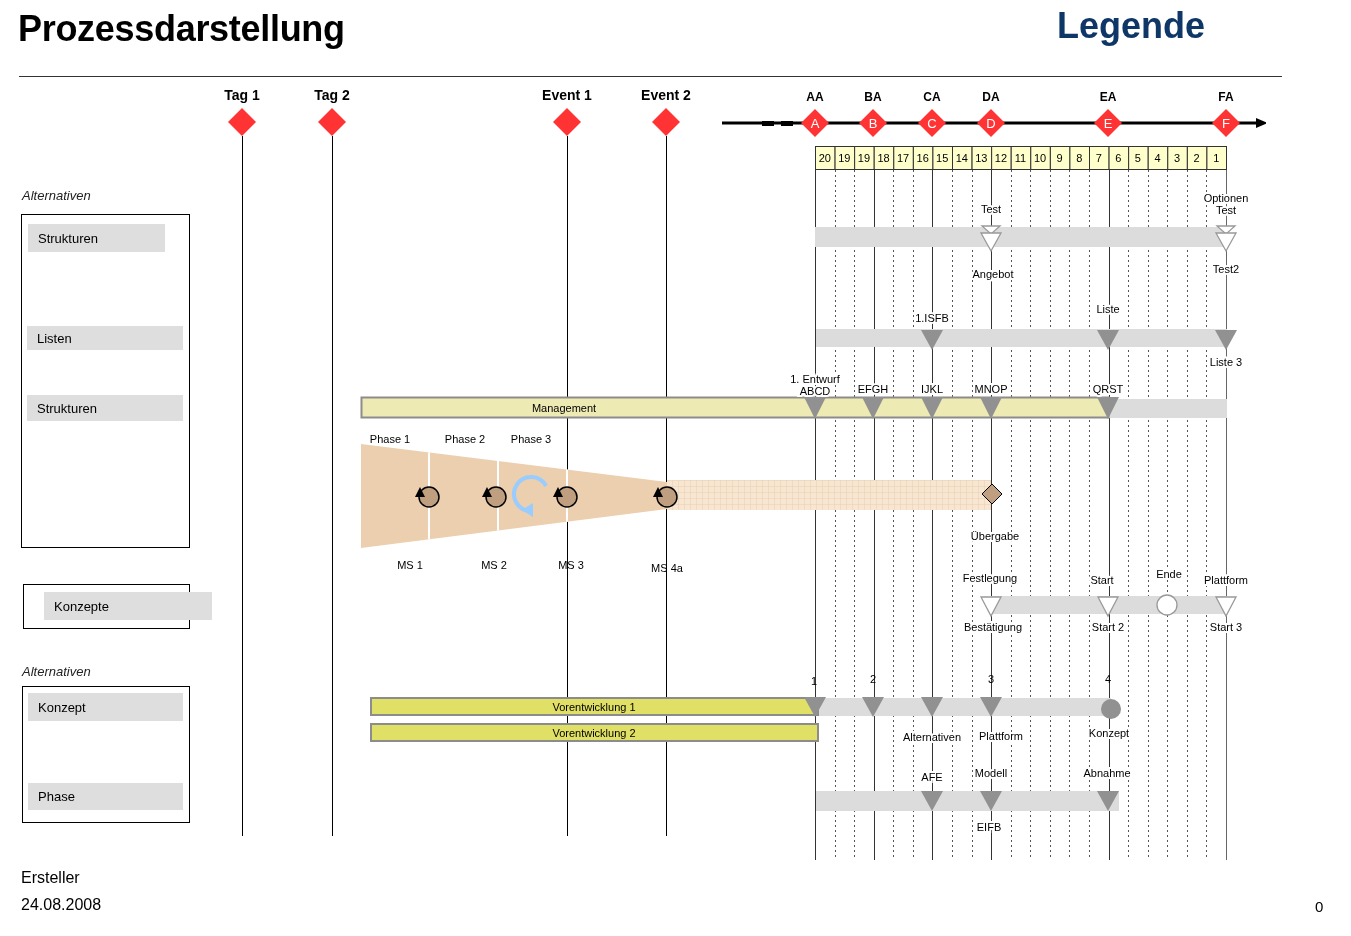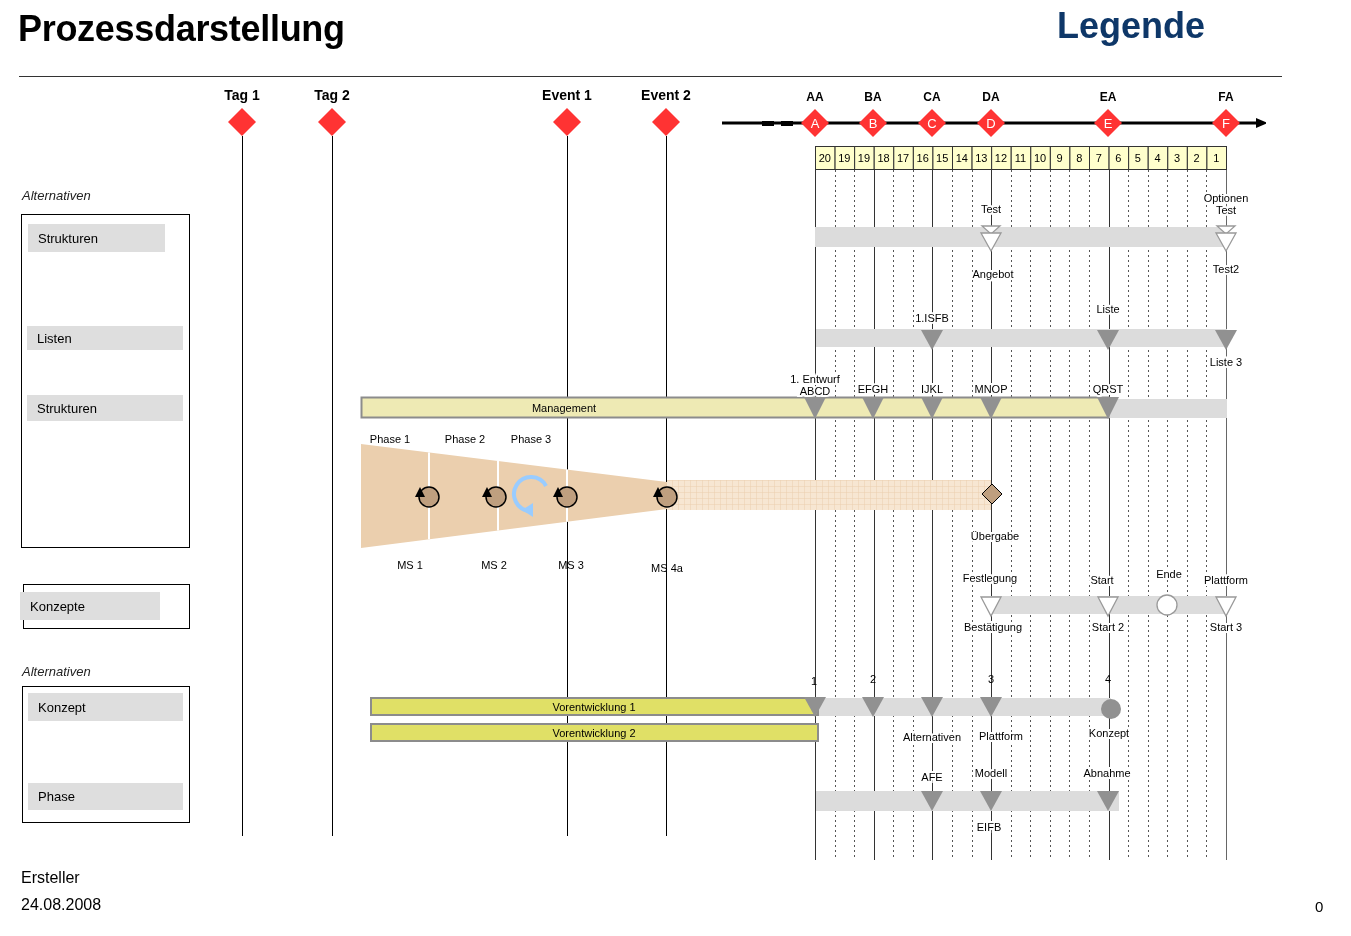--- a/index.html
+++ b/index.html
@@ -25,21 +25,21 @@
 <div class="abs legend">Legende</div>
 <div class="abs rule"></div>
 
 <div class="abs sec-label" style="left:22px;top:188px">Alternativen</div>
 <div class="abs box" style="left:21px;top:214px;width:167px;height:332px"></div>
 <div class="abs row-label" style="left:28px;top:224px;width:137px;height:28px">Strukturen</div>
 <div class="abs row-label" style="left:27px;top:326px;width:156px;height:24px">Listen</div>
 <div class="abs row-label" style="left:27px;top:395px;width:156px;height:26px">Strukturen</div>
 
 <div class="abs box" style="left:23px;top:584px;width:165px;height:43px"></div>
-<div class="abs row-label" style="left:20px;top:592px;width:140px;height:28px">Konzepte</div>
+<div class="abs row-label" style="left:44px;top:592px;width:168px;height:28px">Konzepte</div>
 
 <div class="abs sec-label" style="left:22px;top:664px">Alternativen</div>
 <div class="abs box" style="left:22px;top:686px;width:166px;height:135px"></div>
 <div class="abs row-label" style="left:28px;top:693px;width:155px;height:28px">Konzept</div>
 <div class="abs row-label" style="left:28px;top:783px;width:155px;height:27px">Phase</div>
 
 <div class="abs foot" style="left:21px;top:869px">Ersteller</div>
 <div class="abs foot" style="left:21px;top:896px">24.08.2008</div>
 <div class="abs pagenum" style="left:1315px;top:898px">0</div>
 

